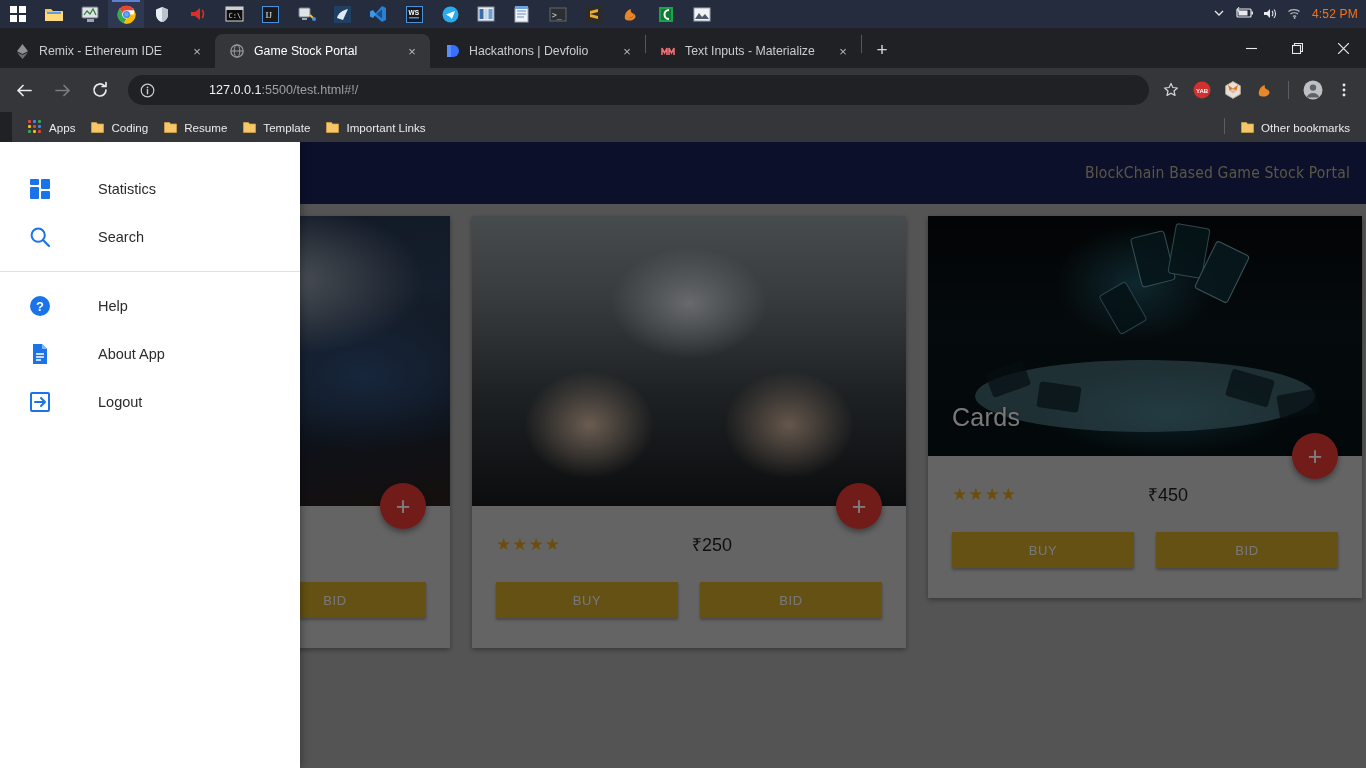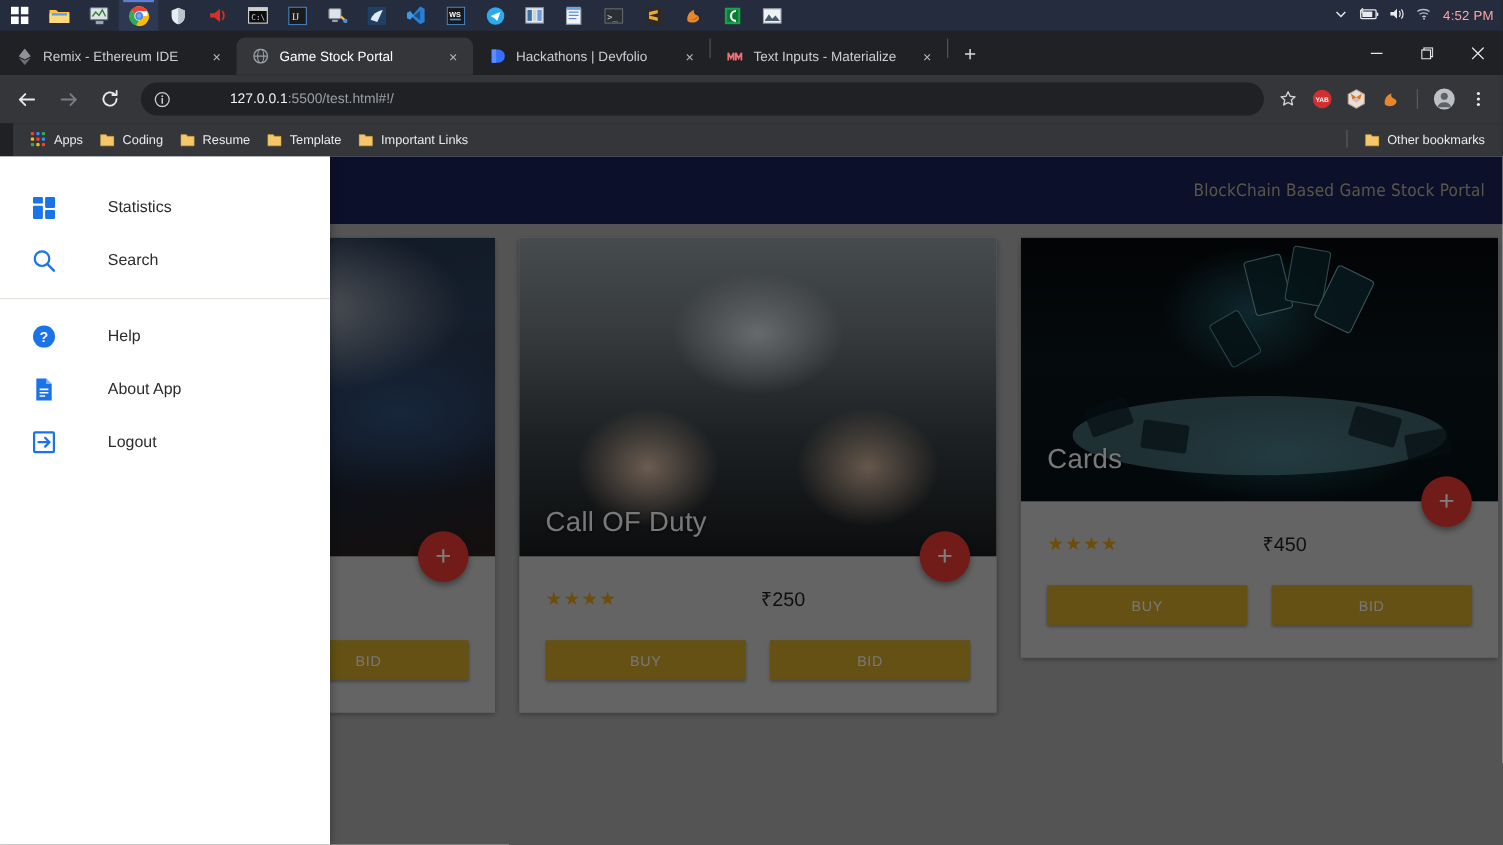--- a/index.html
+++ b/index.html
@@ -27,21 +27,21 @@
   .tb-ico.active { background: #2e3851; }
   .tb-ico.active::after {
     content: ""; position: absolute; top: 0; left: 4px; right: 4px;
     height: 2px; background: #5f7fd0;
   }
   .tb-ico svg { display: block; }
   .tb-right {
     margin-left: auto; display: flex; align-items: center;
     color: #e8eaed; font-size: 11.5px; padding-right: 8px; gap: 9px;
   }
-  .tb-time { font-size: 12px; color: #fca5a5; letter-spacing: .2px; }
+  .tb-time { font-size: 12px; color: #f97316; letter-spacing: .2px; }
 
   
   .chrome { position: absolute; top: 28px; left: 0; width: 1366px; height: 740px; }
 
   .tabstrip {
     height: 40px; background: #202124;
     display: flex; align-items: flex-end; position: relative;
   }
   .tab {
     height: 34px; width: 215px;
@@ -677,21 +677,20 @@
           <div class="btn-row">
             <div class="btn">BUY</div>
             <div class="btn">BID</div>
           </div>
         </div>
       </div>
 
       <div class="card">
         <div class="card-media">
           <div class="media-cod"></div>
-          <span class="mtitle">Call OF Duty</span>
         </div>
         <div class="card-body">
           <div class="fab">+</div>
           <div class="meta-row">
             <span class="stars">★★★★</span>
             <span class="price">₹250</span>
           </div>
           <div class="btn-row">
             <div class="btn">BUY</div>
             <div class="btn">BID</div>

